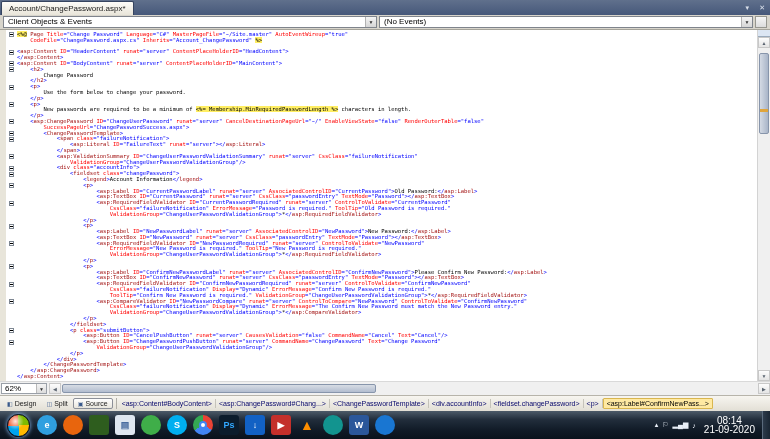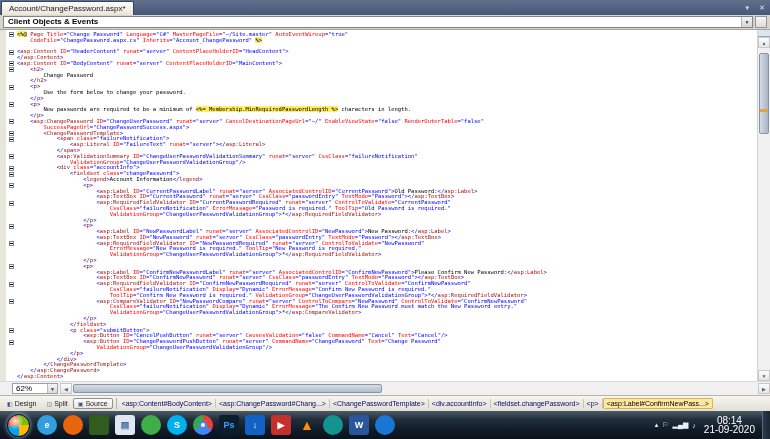--- a/index.html
+++ b/index.html
@@ -8,21 +8,21 @@
 
   
   .tabbar{height:15px;background:linear-gradient(#60708c,#46587a);display:flex;align-items:flex-end;flex:none}
   .tab{background:linear-gradient(#fdfcf8,#e9e5d9);color:#1b1b1b;font-size:8px;line-height:10px;padding:2px 7px 1px;border:1px solid #36445f;border-bottom:none;border-radius:2px 2px 0 0;margin-left:1px;white-space:nowrap}
   .tabbar-spacer{flex:1}
   .tabbar-btn{color:#d9e0ea;font-size:7px;padding:0 5px;align-self:center}
 
   
   .navbar{height:15px;background:#d8d5cc;display:flex;align-items:center;gap:2px;padding:0 3px;border-bottom:1px solid #a6a49b;flex:none}
   .dd{flex:1;height:12px;background:#fff;border:1px solid #7f848c;display:flex;align-items:center;font-size:8px;line-height:10px;padding-left:4px;overflow:hidden;white-space:nowrap}
-  .dd.left span.lbl{font-weight:bold}
+  .dd.left span.lbl{font-weight:normal}
   .dd .arrow{margin-left:auto;width:11px;align-self:stretch;background:linear-gradient(#f4f4f4,#d6d6d6);border-left:1px solid #b2b2b2;font-size:5px;display:flex;align-items:center;justify-content:center;color:#333}
   .nav-extra{width:12px;height:12px;background:linear-gradient(#f6f6f6,#dcdcdc);border:1px solid #979790;flex:none}
 
   
   .editor{flex:1;display:flex;position:relative;background:#fff;overflow:hidden}
   .indicator-margin{width:6px;background:#e8e5da;flex:none}
   .fold-margin{width:11px;background:#fff;padding-top:2px;flex:none}
   .gl{height:5.8px;display:flex;align-items:center;justify-content:center}
   .fold{width:5px;height:5px;border:1px solid #7e8792;background:#fff;position:relative}
   .fold::after{content:"";position:absolute;left:0;top:1px;width:3px;height:1px;background:#000}
@@ -32,21 +32,21 @@
   .tk-y{background:#ffee62;color:#000}
   .vscroll{width:13px;background:#f0f0f0;border-left:1px solid #d3d3d3;display:flex;flex-direction:column;flex:none}
   .vs-split{height:7px;background:#dce6f3;border-bottom:1px solid #9aaabc;flex:none}
   .vs-btn{height:11px;font-size:5px;display:flex;align-items:center;justify-content:center;color:#5a6470;background:linear-gradient(#fdfdfd,#e4e4e4);border:1px solid #c8c8c8;flex:none}
   .vs-track{flex:1;position:relative}
   .vs-thumb{position:absolute;left:1px;right:1px;top:5px;height:25%;background:linear-gradient(90deg,#d4dae4,#a9b5c8);border:1px solid #8795ab;border-radius:2px}
   .vs-mark{position:absolute;left:2px;right:2px;top:19%;height:3px;background:#e0a53c}
 
   
   .hscroll-row{height:14px;display:flex;align-items:stretch;background:#f0f0f0;border-top:1px solid #d9d9d9;flex:none}
-  .zoom{width:46px;display:flex;align-items:center;font-size:8px;background:#fff;border:1px solid #9aa0a8;margin:1px 2px 1px 12px;padding-left:3px;flex:none}
+  .zoom{width:46px;display:flex;align-items:center;font-size:8px;background:#fff;border:1px solid #9aa0a8;margin:1px 2px 1px 1px;padding-left:3px;flex:none}
   .zoom .arrow{margin-left:auto;width:10px;align-self:stretch;font-size:5px;background:linear-gradient(#f4f4f4,#dcdcdc);border-left:1px solid #b9b9b9;display:flex;align-items:center;justify-content:center;color:#333}
   .hs-btn{width:12px;font-size:5px;display:flex;align-items:center;justify-content:center;color:#5a6470;background:linear-gradient(#fdfdfd,#e4e4e4);border:1px solid #c8c8c8;margin:1px 0;flex:none}
   .hs-track{flex:1;position:relative;margin:1px 0}
   .hs-thumb{position:absolute;top:1px;bottom:1px;left:1px;width:45%;background:linear-gradient(#d7dce4,#b2bdcf);border:1px solid #8795ab;border-radius:2px}
 
   
   .viewbar{height:16px;background:linear-gradient(#f7f5f0,#e2dfd5);border-top:1px solid #b7b4aa;display:flex;align-items:center;font-size:7px;padding:0 2px;flex:none;overflow:hidden}
   .view-btn{display:flex;align-items:center;gap:2px;padding:1px 4px;border:1px solid transparent;color:#222;white-space:nowrap}
   .view-btn.active{background:linear-gradient(#fff,#e9e6dd);border:1px solid #8b8f98;border-radius:2px}
   .view-icon{font-size:6px;color:#3a5a8c}
@@ -77,20 +77,24 @@
     <div class="tabbar-spacer"></div>
     <div class="tabbar-btn">▾</div>
     <div class="tabbar-btn">✕</div>
   </div>
 
   <div class="navbar">
     <div class="dd left">
       <span class="lbl">Client Objects &amp; Events</span>
       <span class="arrow">▼</span>
     </div>
+    <div class="dd">
+      <span class="lbl">(No Events)</span>
+      <span class="arrow">▼</span>
+    </div>
     <div class="nav-extra"></div>
   </div>
 
   <div class="editor">
     <div class="indicator-margin"></div>
     <div class="fold-margin">
         <div class="gl">
           <span class="fold"></span>
         </div>
         <div class="gl"></div>

